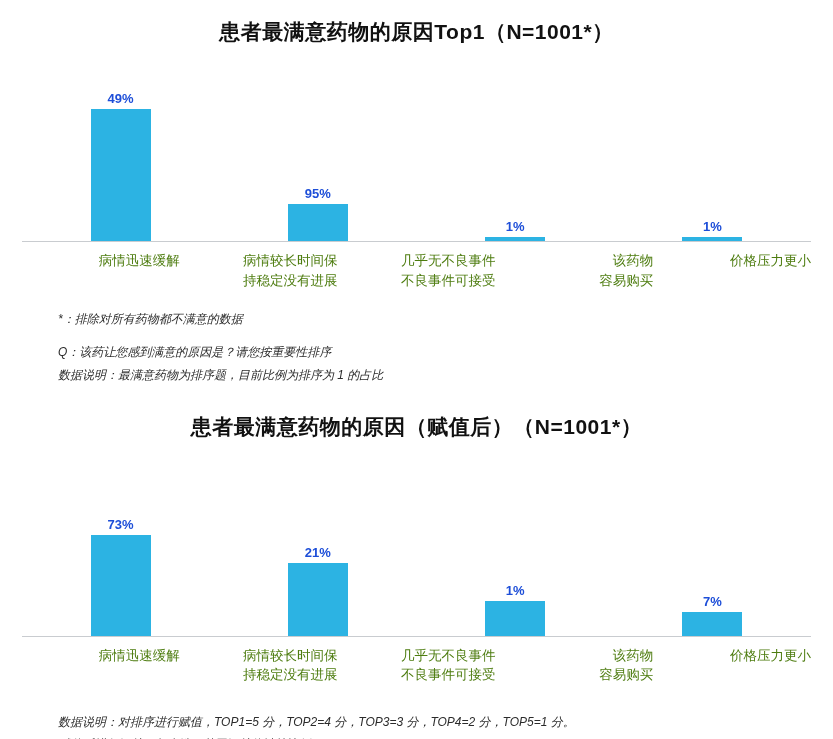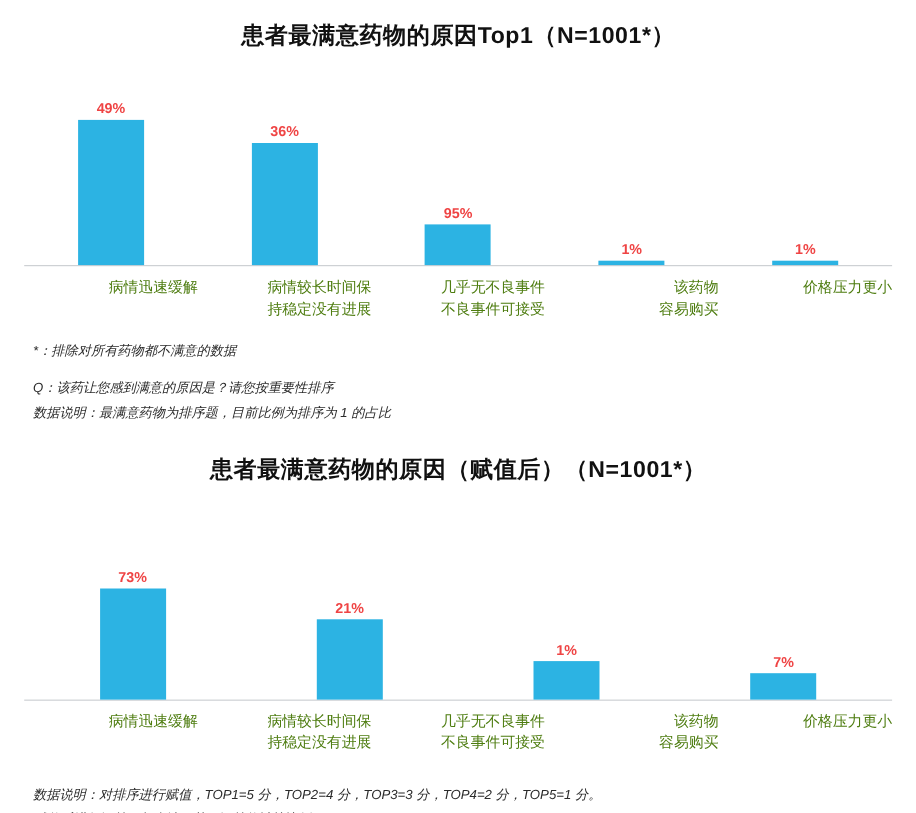--- a/index.html
+++ b/index.html
@@ -45,21 +45,21 @@
     flex: 1 1 0;
     display: flex;
     flex-direction: column;
     align-items: center;
     justify-content: flex-end;
     height: 100%;
   }
   .bar-value {
     font-size: 13px;
     font-weight: bold;
-    color: #ef4444;
+    color: #1d4ed8;
     margin-bottom: 4px;
     line-height: 1;
     margin-top: 20px;
   }
   .bar {
     width: 60px;
     background: #2cb3e3;
   }
 
   .cat-row {
@@ -76,21 +76,21 @@
     white-space: pre-line;
   }
 
   .notes {
     margin: 0 30px;
     font-size: 12px;
     font-style: italic;
     color: #2b2b2b;
     line-height: 1.9;
   }
-  .notes div { white-space: pre-wrap; }
+  .notes div { white-space: pre-wrap; margin-left: 28px; }
 
   .sp-18 { height: 18px; }
   .sp-10 { height: 10px; }
   .sp-26 { height: 26px; }
 </style>
 </head>
 <body>
 
 <div class="page">
 
@@ -99,24 +99,20 @@
   <div class="chart-block">
     <div class="chart-title">患者最满意药物的原因Top1（N=1001*）</div>
 
     <div class="sp-26"></div>
 
     <div class="plot">
       <div class="bars">
         <div class="bar-slot">
           <div class="bar-value">49%</div>
           <div class="bar" style="height:151px"></div>
-        </div>
-        <div class="bar-slot">
-          <div class="bar-value">36%</div>
-          <div class="bar" style="height:111px"></div>
         </div>
         <div class="bar-slot">
           <div class="bar-value">95%</div>
           <div class="bar" style="height:37px"></div>
         </div>
         <div class="bar-slot">
           <div class="bar-value">1%</div>
           <div class="bar" style="height:4px"></div>
         </div>
         <div class="bar-slot">

